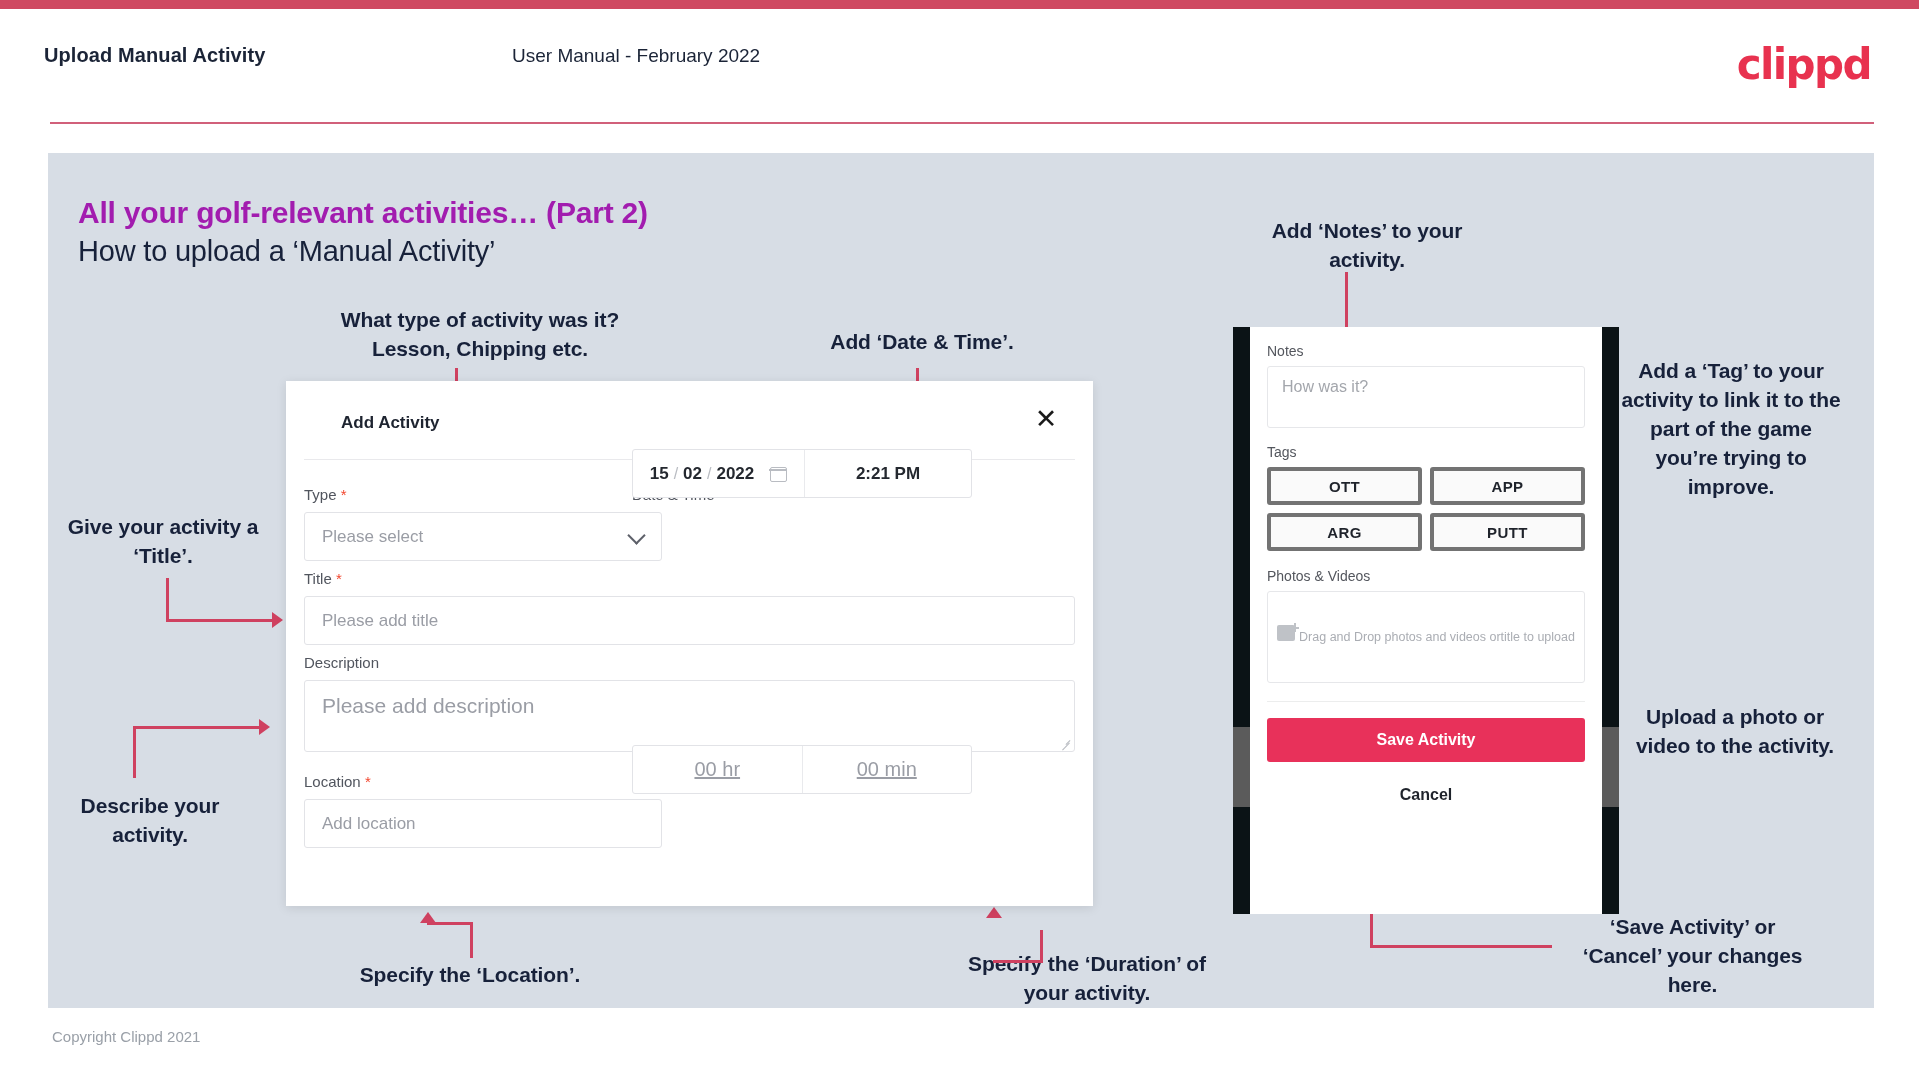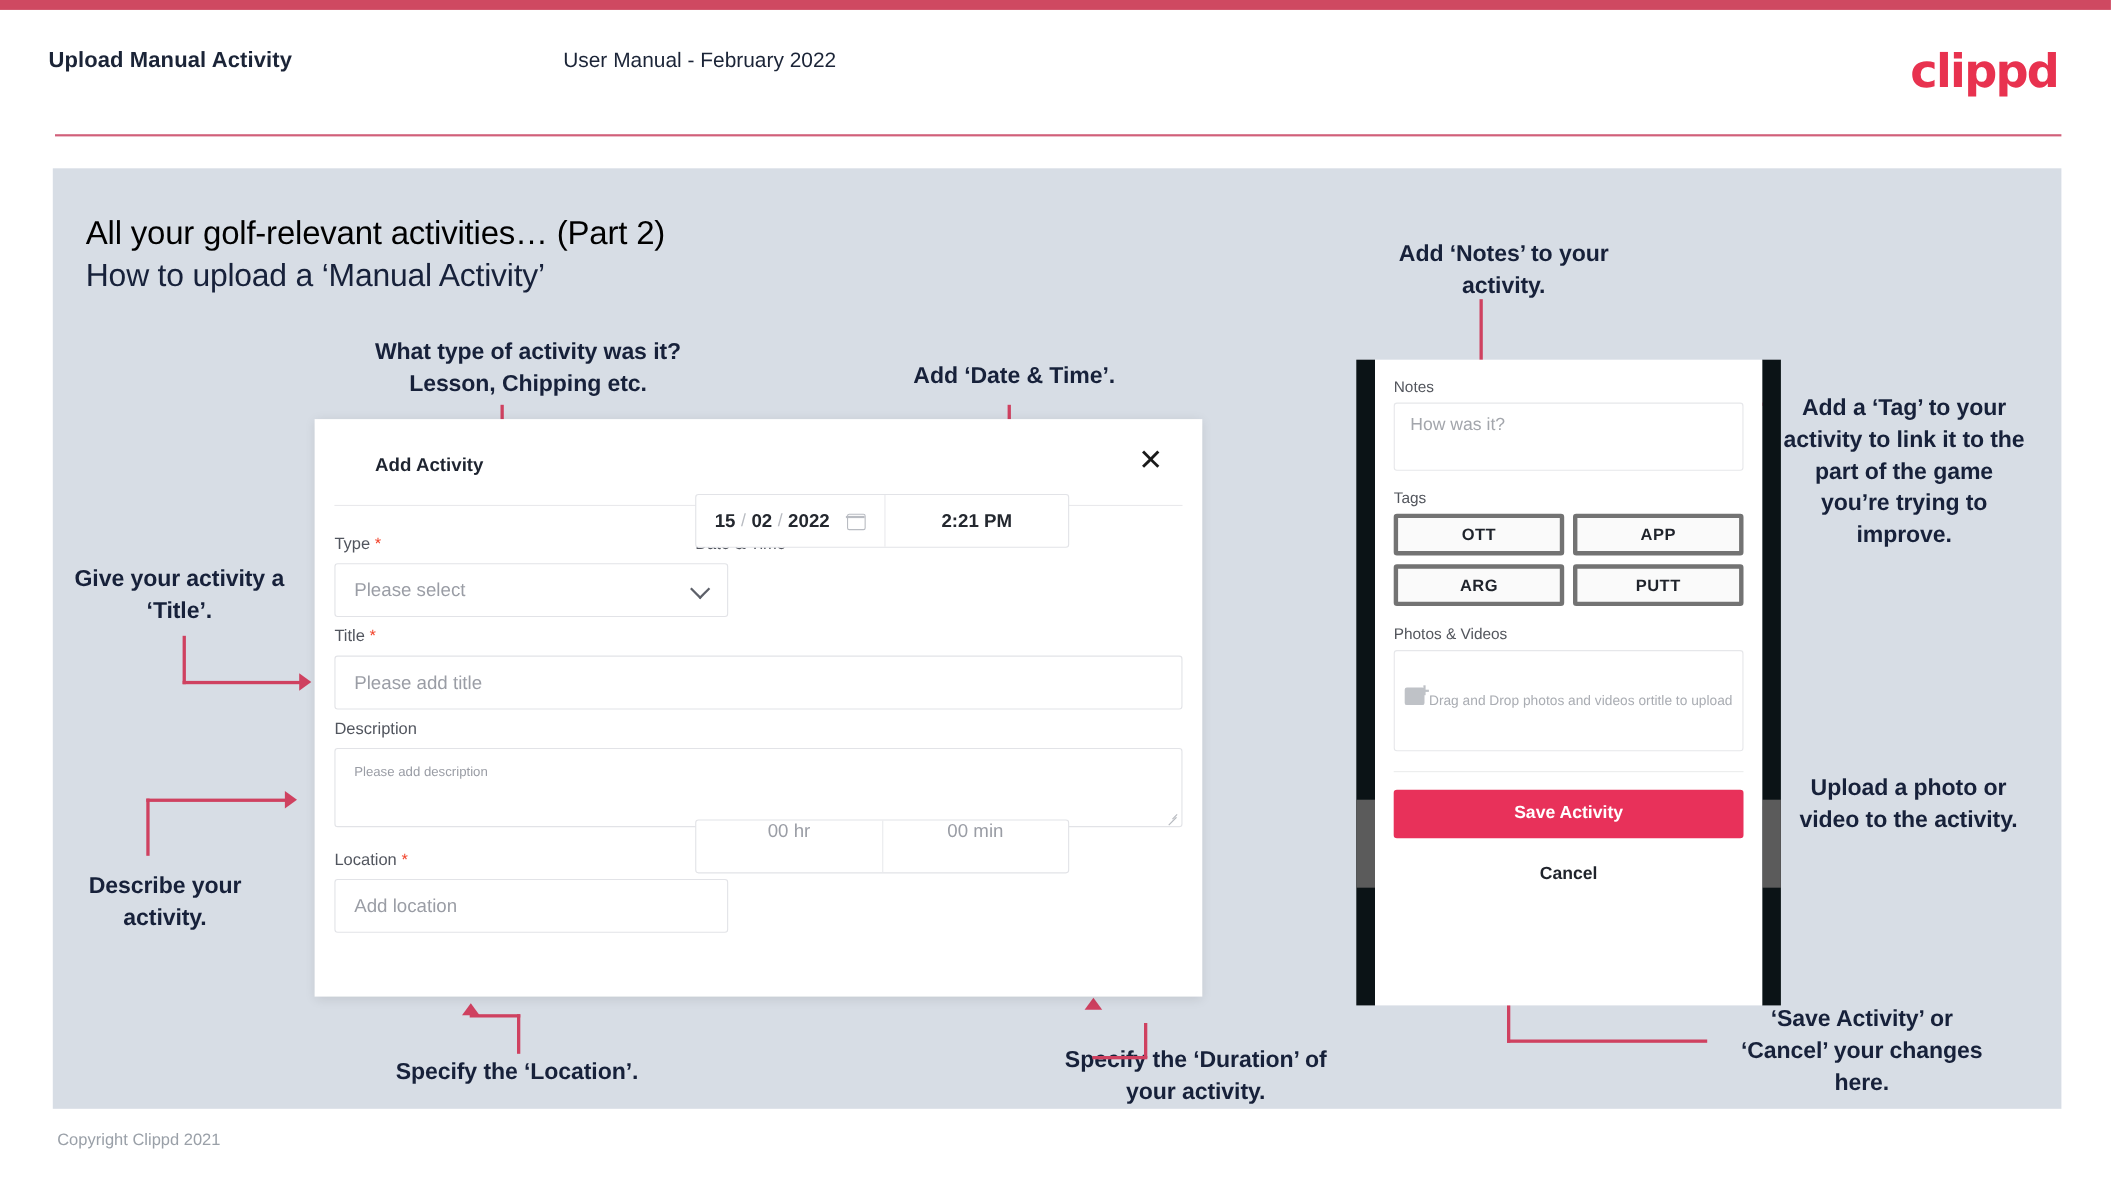--- a/index.html
+++ b/index.html
@@ -38,21 +38,21 @@
 
   
   .slide {
     position: absolute; left: 48px; top: 153px;
     width: 1826px; height: 855px;
     background: #d7dde5;
   }
 
   .title-1 {
     position: absolute; left: 78px; top: 196px;
-    font-size: 30px; font-weight: 400; color: #000000; letter-spacing: -.2px;
+    font-size: 30px; font-weight: 700; color: #a21caf; letter-spacing: -.2px;
   }
   .title-2 {
     position: absolute; left: 78px; top: 235px;
     font-size: 29px; font-weight: 400; color: #17213a; letter-spacing: -.2px;
   }
 
   
   .anno {
     position: absolute;
     color: #17213a;
@@ -151,30 +151,30 @@
     flex: 1; display: flex; align-items: center; justify-content: center;
     font-size: 17px; font-weight: 700; color: #24282f;
   }
 
   .dur-wrap {
     position: absolute; left: 632px; top: 745px;
     width: 340px; height: 49px;
     border: 1px solid #e2e3e7; border-radius: 3px; display: flex; background:#fff;
   }
   .dur-cell {
-    flex: 1; display: flex; align-items: flex-start; justify-content: center;
-    font-size: 17px; color: #9a9da5;
+    flex: 1; display: flex; align-items: center; justify-content: center;
+    font-size: 20px; color: #9a9da5; text-decoration: underline;
   }
   .dur-cell + .dur-cell { border-left: 1px solid #e9eaed; }
 
   .ta {
     position: absolute; left: 18px; top: 628px;
     width: 771px; height: 72px;
     border: 1px solid #e2e3e7; border-radius: 3px; background:#fff;
-    font-size: 12px; color: #9a9da5;
+    font-size: 21px; color: #9a9da5;
     padding: 13px 0 0 17px;
   }
   .ta-grip {
     position: absolute; right: 3px; bottom: 2px; width: 11px; height: 11px;
   }
   .ta-grip:before, .ta-grip:after {
     content:""; position:absolute; background:#b6b9bf; height:1px; width:10px;
     transform: rotate(-45deg); right:0;
   }
   .ta-grip:before { bottom: 2px; }

